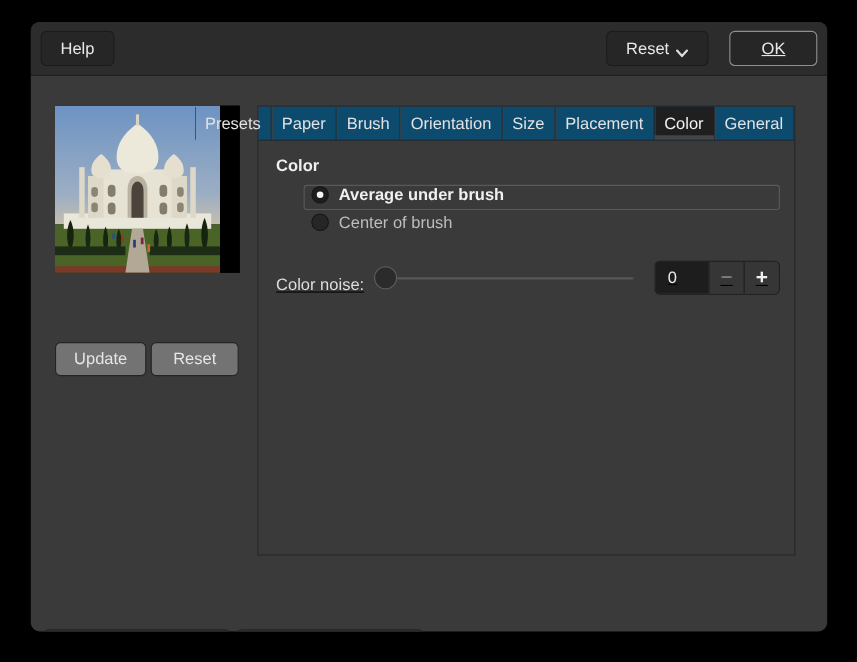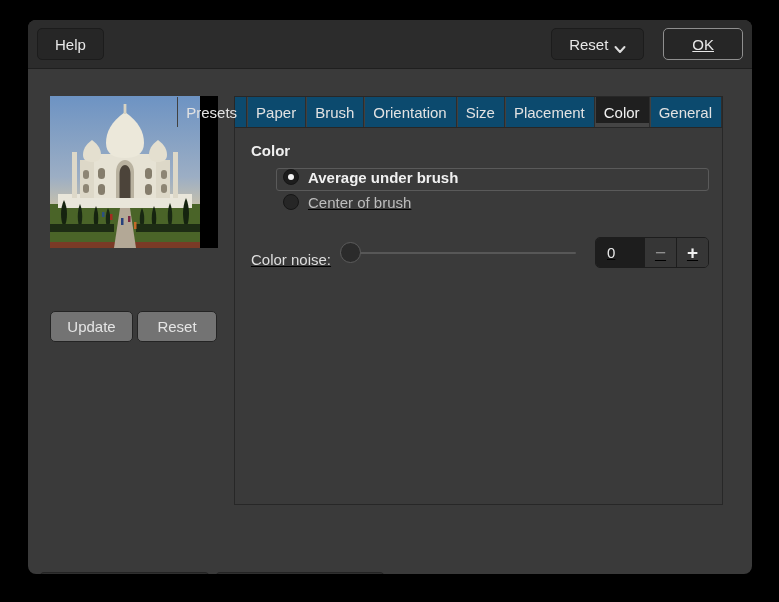--- a/index.html
+++ b/index.html
@@ -122,21 +122,21 @@
     align-items: flex-start;
     gap: 9px;
     height: 23px;
     padding: 0 6px;
     border: 1px solid transparent;
     border-radius: 3px;
     cursor: pointer;
     margin-left: 15px;
   }
   .radio-row.focused { border-color: #5a5a5a; }
-  .radio-row + .radio-row { margin-top: 2px; text-decoration: underline; }
+  .radio-row + .radio-row { margin-top: 2px; }
   .radio {
     width: 16px; height: 16px;
     border-radius: 50%;
     background: #1d1d1d;
     border: 1px solid #161616;
     position: relative;
     flex: 0 0 auto;
   }
   .radio.checked::after {
     content: "";

